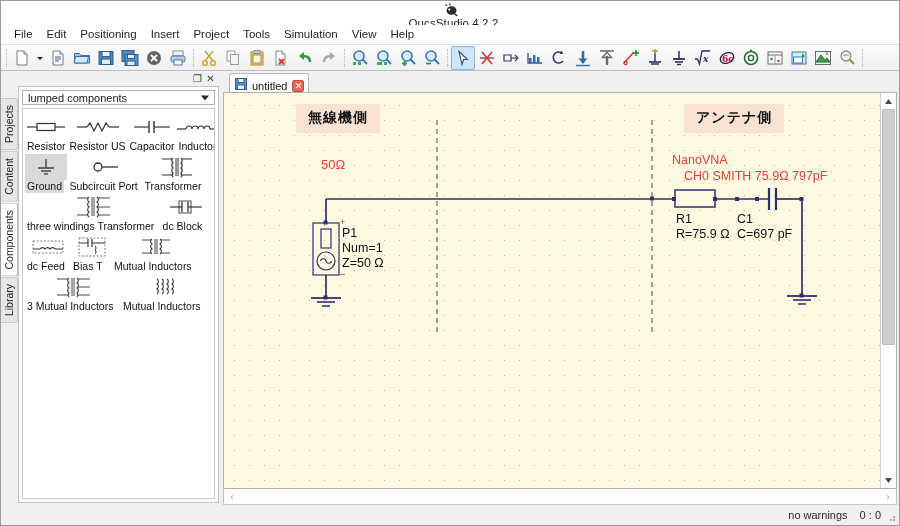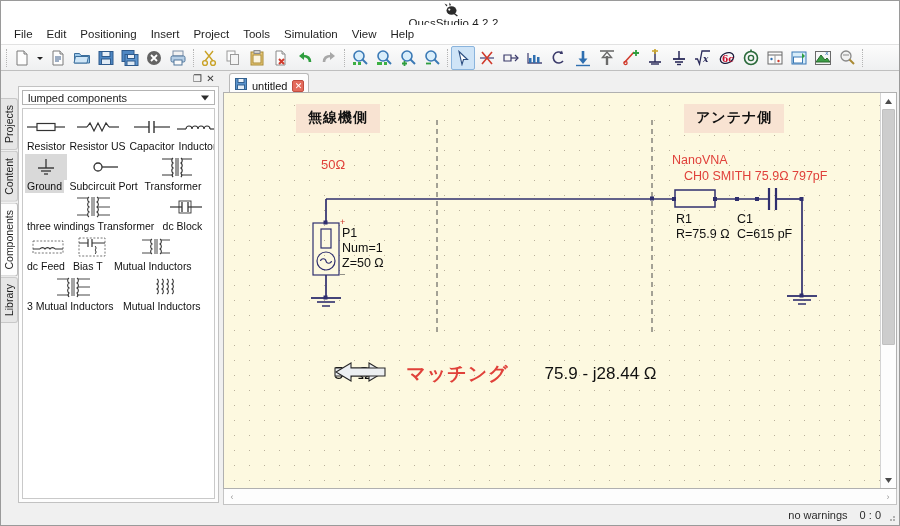--- a/index.html
+++ b/index.html
@@ -886,37 +886,22 @@
           <div class="ov red-txt" style="left:460px; top:76px; font-size:12.5px;">CH0 SMITH 75.9Ω 797pF</div>
 
           <div class="ov blk-txt" style="left:118px; top:133px; font-size:12.5px;">P1</div>
           <div class="ov blk-txt" style="left:118px; top:148px; font-size:12.5px;">Num=1</div>
           <div class="ov blk-txt" style="left:118px; top:163px; font-size:12.5px;">Z=50 Ω</div>
 
           <div class="ov blk-txt" style="left:452px; top:119px; font-size:12.5px;">R1</div>
           <div class="ov blk-txt" style="left:452px; top:134px; font-size:12.5px;">R=75.9 Ω</div>
 
           <div class="ov blk-txt" style="left:513px; top:119px; font-size:12.5px;">C1</div>
-          <div class="ov blk-txt" style="left:513px; top:134px; font-size:12.5px;">C=615 pF</div>
-
-          <div class="ov" style="left:110px; top:268px; display:flex; align-items:center; gap:18px;">
-            <span style="font-size:17px; color:#101010;">50 Ω</span>
-            <span>
-              <svg width="52" height="22" viewBox="0 0 52 22">
-                  <path d="M1 7h34V2l15 9-15 9v-5H1z" fill="#eceff2" stroke="#2a2a2a" stroke-width="1.1"></path>
-                </svg>
-            </span>
-            <span style="font-size:19px; font-weight:bold; color:#e0413a; letter-spacing:1px;">マッチング</span>
-            <span>
-              <svg width="52" height="22" viewBox="0 0 52 22">
-                  <path d="M51 7H17V2L2 11l15 9v-5h34z" fill="#eceff2" stroke="#2a2a2a" stroke-width="1.1"></path>
-                </svg>
-            </span>
-            <span style="font-size:17px; color:#101010;">75.9 - j28.44 Ω</span>
-          </div>
+          <div class="ov blk-txt" style="left:513px; top:134px; font-size:12.5px;">C=697 pF</div>
+
 
         </div>
 
         <div class="vscroll">
           <div class="sb-arrow">
             <svg width="9" height="9" viewBox="0 0 9 9">
                 <path d="M4.5 2L8 7H1z" fill="#4a4a4a"></path>
               </svg>
           </div>
           <div class="vthumb" style="height:236px;"></div>

